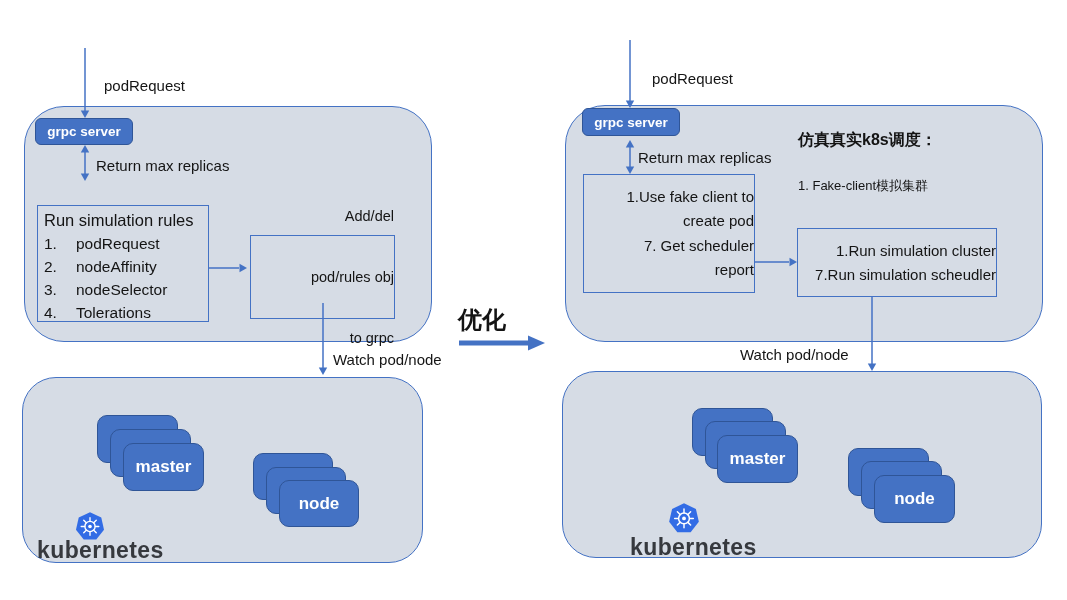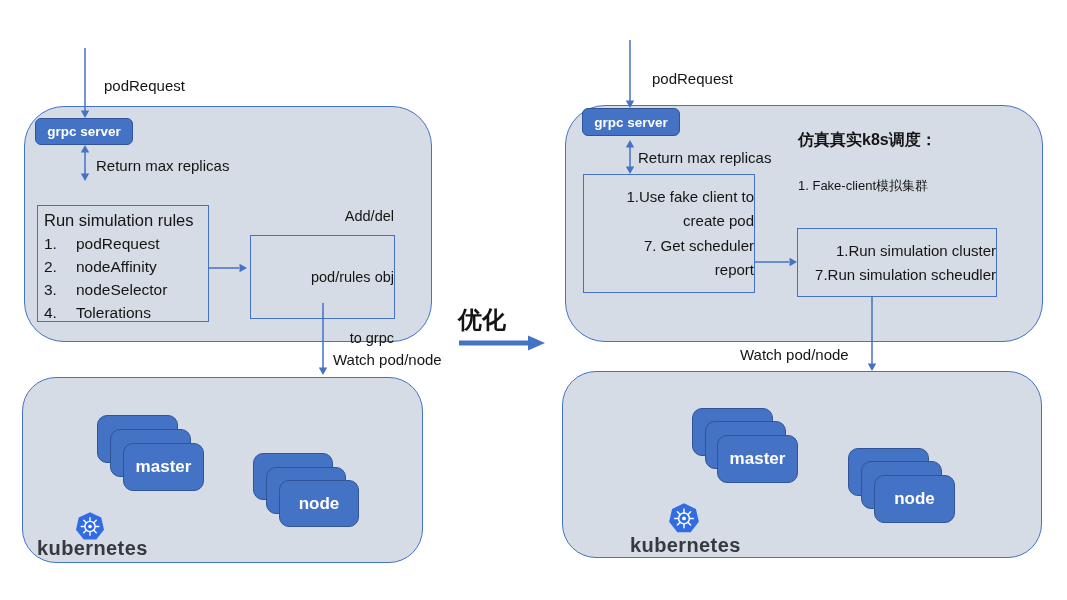--- a/index.html
+++ b/index.html
@@ -24,21 +24,21 @@
   .fake-box{font-size:15px;line-height:24.5px;}
   .sim-box{font-size:15px;line-height:24px;}
   .notes{position:absolute;left:798px;top:129px;}
   .notes-title{font-size:16px;font-weight:bold;line-height:21px;white-space:nowrap;}
   .notes-line{font-size:13px;line-height:17.5px;white-space:nowrap;margin-top:27px;}
   .optimize{position:absolute;left:458px;top:304px;font-size:24px;font-weight:bold;}
   .card{position:absolute;width:81px;height:48px;background:#4472C4;border:1.5px solid #2F5597;
         border-radius:10px;box-sizing:border-box;}
   .card-front{display:flex;align-items:center;justify-content:center;color:#fff;
               font-weight:bold;font-size:17px;}
-  .brand{position:absolute;font-weight:bold;font-size:20px;color:#36393e;letter-spacing:0.4px;text-align:center;}
+  .brand{position:absolute;font-weight:bold;font-size:23px;color:#36393e;letter-spacing:0.4px;text-align:center;}
   .k8s-logo{position:absolute;}
 </style>
 </head>
 <body>
 
 <div class="canvas">
 
   <div class="container" style="left:24px;top:106px;width:408px;height:236px;border-radius:40px;"></div>
   <div class="container" style="left:22px;top:377px;width:401px;height:186px;border-radius:34px;"></div>
   <div class="container" style="left:565px;top:105px;width:478px;height:237px;border-radius:40px;"></div>

